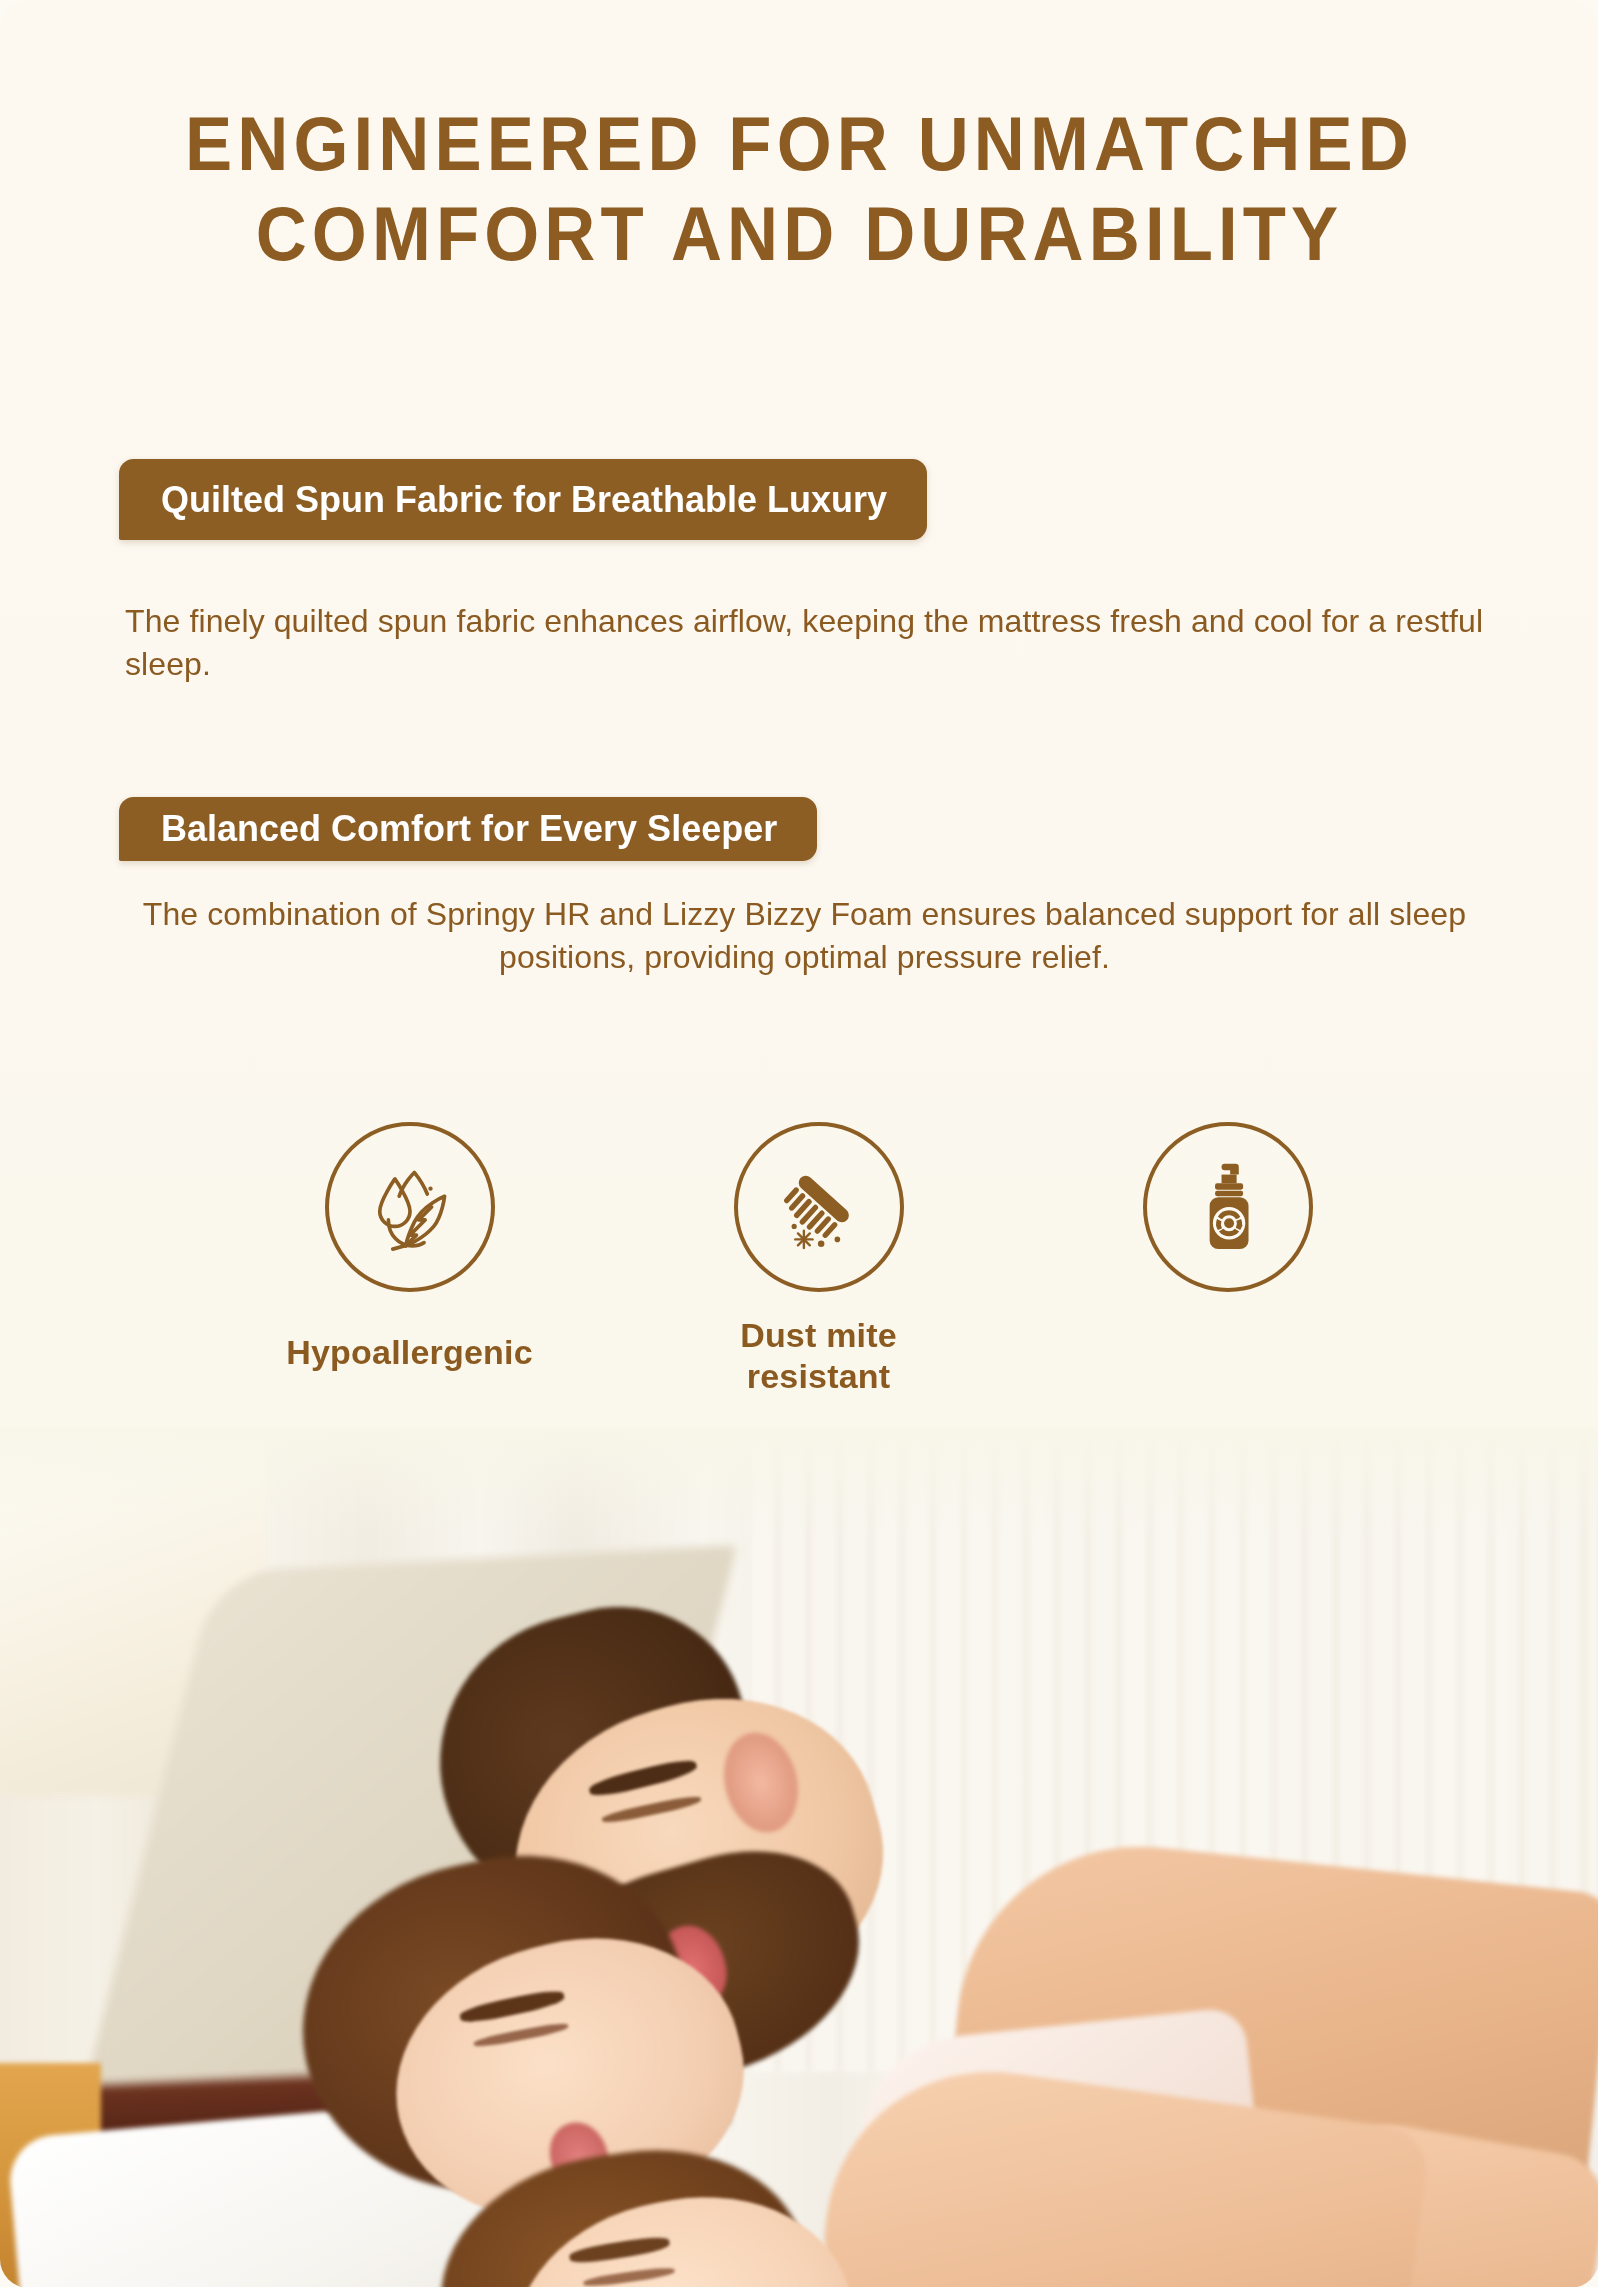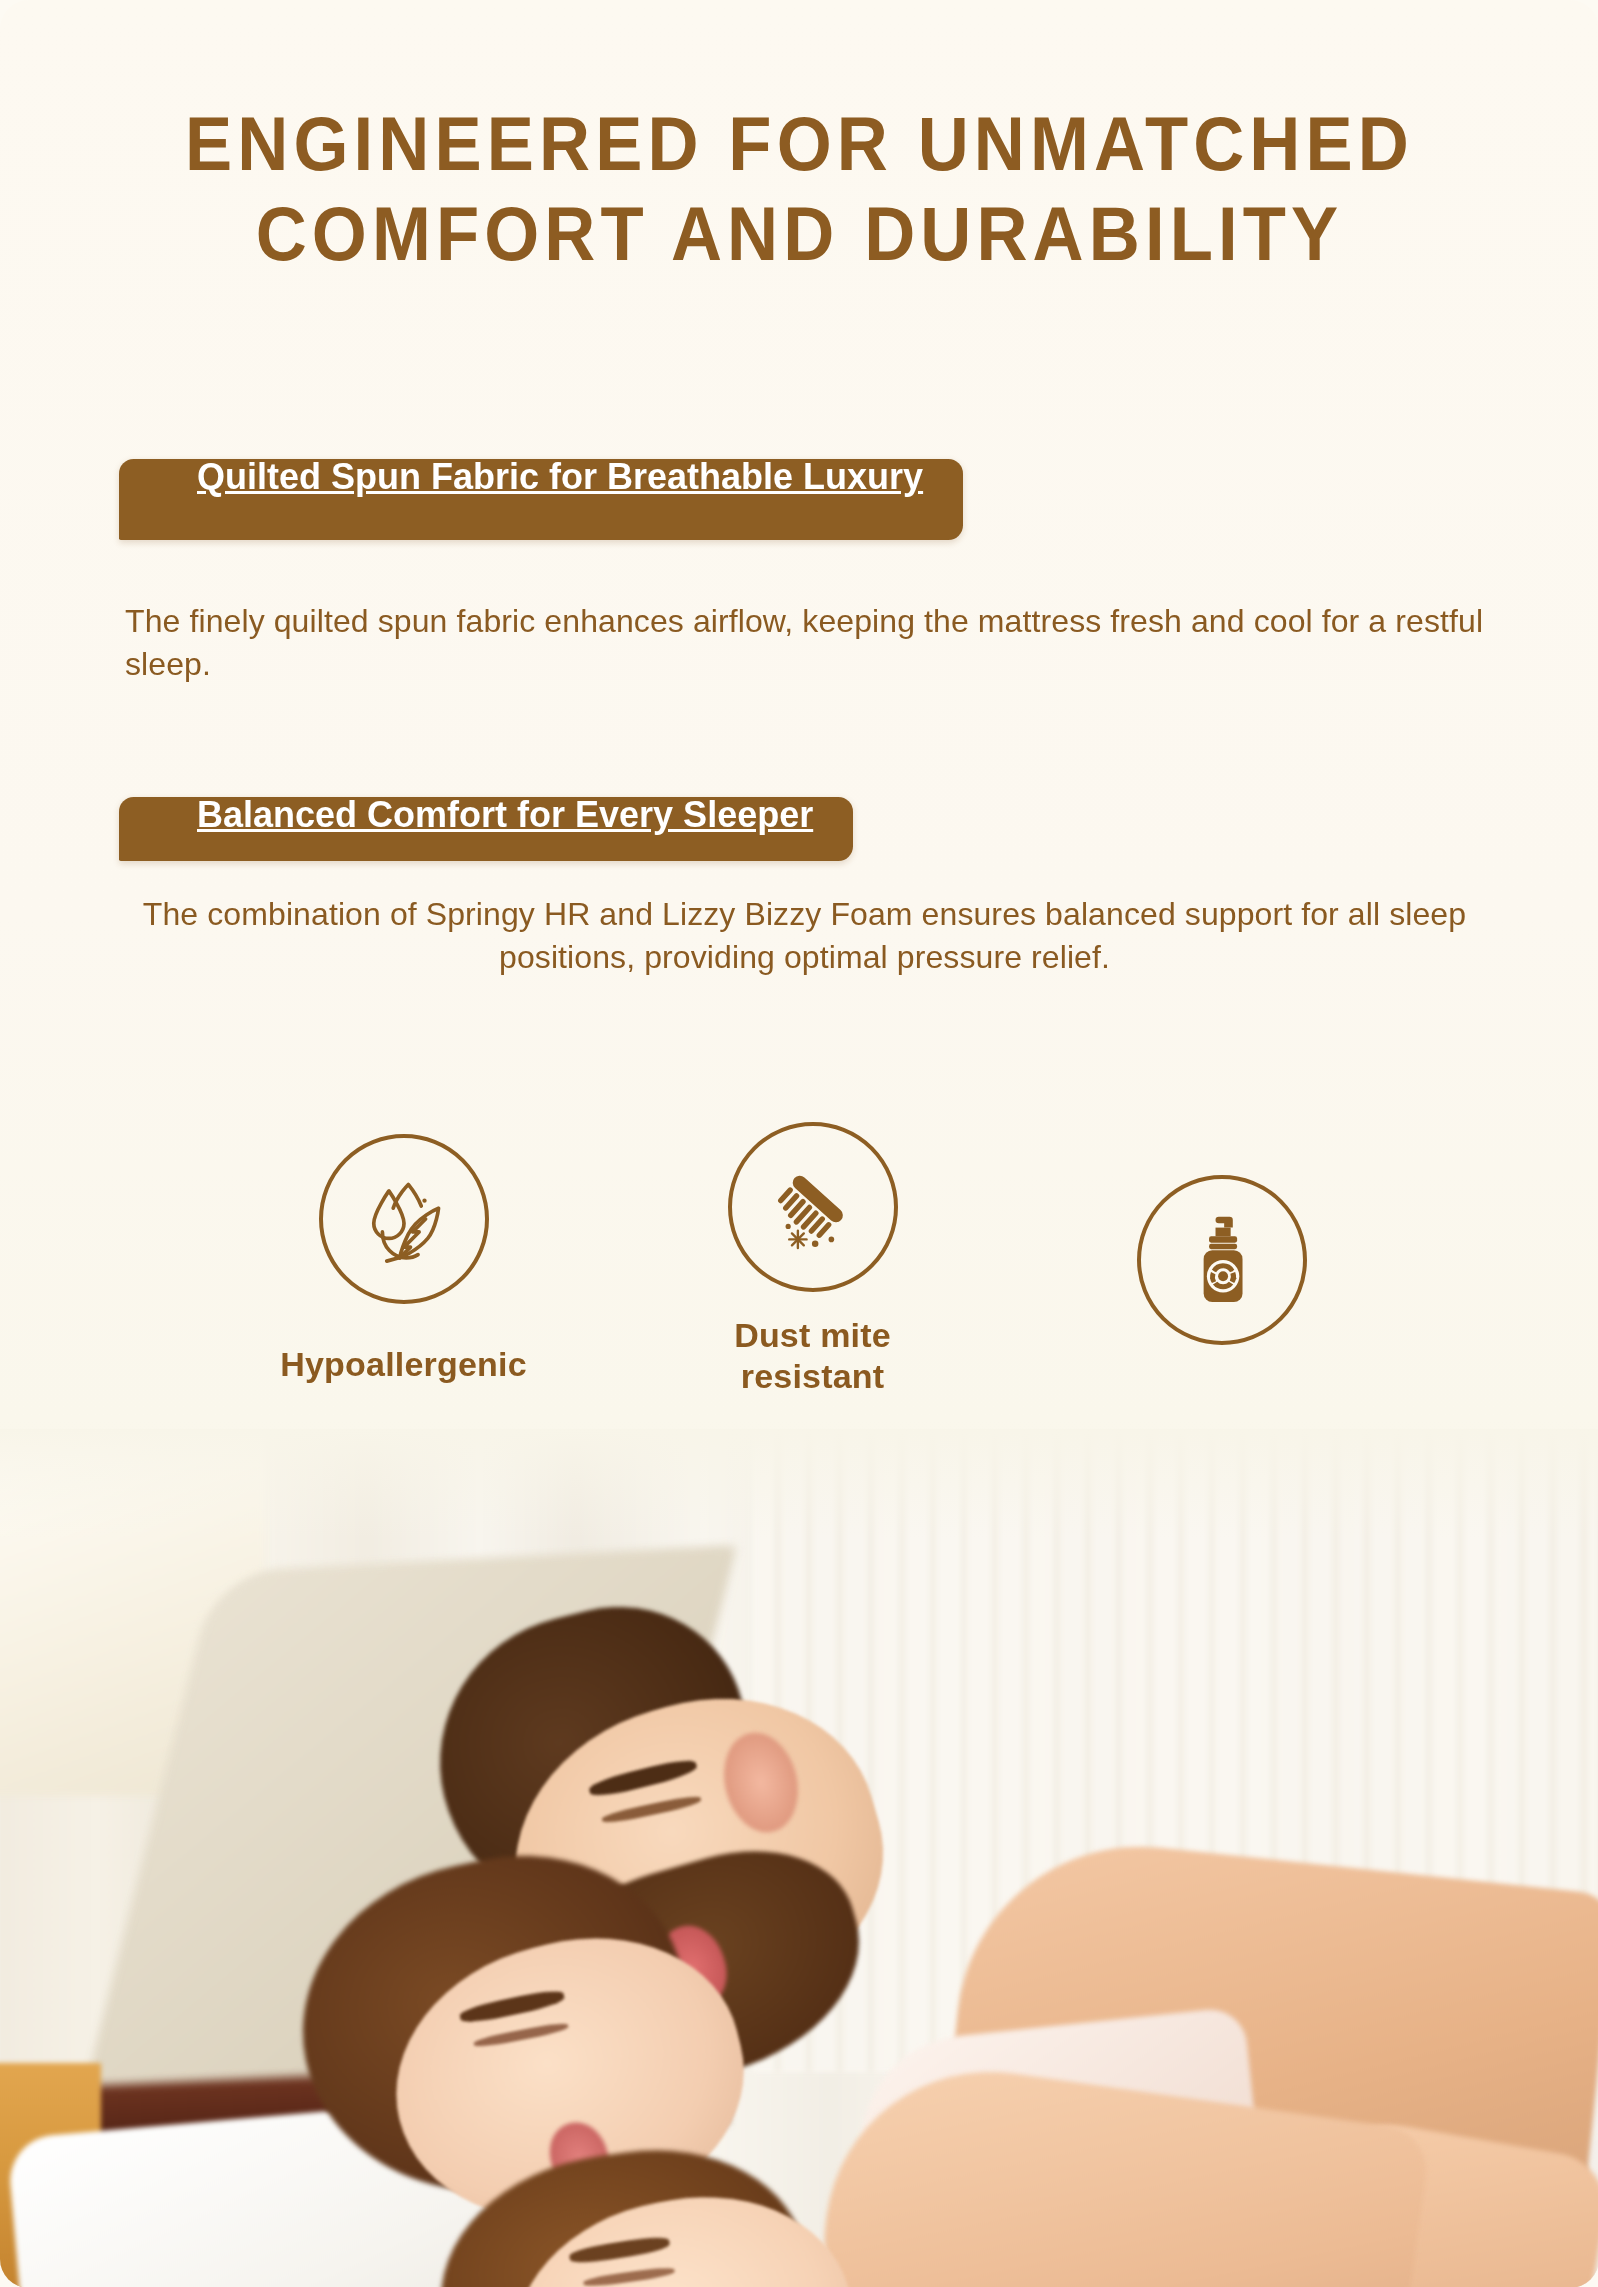--- a/index.html
+++ b/index.html
@@ -44,25 +44,25 @@
 
   
   .badge {
     position:absolute;
     background:#8d5e23;
     color:#ffffff;
     font-weight:bold;
     font-size:36px;
     line-height:1;
     display:flex;
-    padding:0 40px 0 78px;
+    align-items:center;
+    padding:0 40px 0 42px;
     border-radius:14.7px 14.7px 14.7px 1.8px;
     box-shadow:0 2.8px 6.4px rgba(120,80,30,0.18);
     white-space:nowrap;
-    text-decoration:underline;
   }
   .badge#badge-1 { left:119px; top:459px; height:81px; }
   .badge#badge-2 { left:119px; top:797px; height:64px; }
 
   
   .para {
     position:absolute;
     left:125px;
     color:#8a5a21;
     font-size:32px;
@@ -70,25 +70,25 @@
     letter-spacing:0.1px;
     width:1359px;
   }
   .para#para-1 { top:600px; }
   .para#para-2 { top:893px;text-align:center; }
 
   
   .features {
     position:absolute;
     top:1122px;
-    left:220px;
+    left:226px;
     width:1185px;
     display:flex;
     justify-content:space-between;
-    align-items:center;
+    align-items:flex-start;
   }
   .feature { width:367px; display:flex; flex-direction:column; align-items:center; }
   .feature-circle {
     width:170px; height:170px;
     border:4.6px solid #8d5e23;
     border-radius:50%;
     display:flex; align-items:center; justify-content:center;
     background:transparent;
   }
   .feature-circle svg { display:block; }

